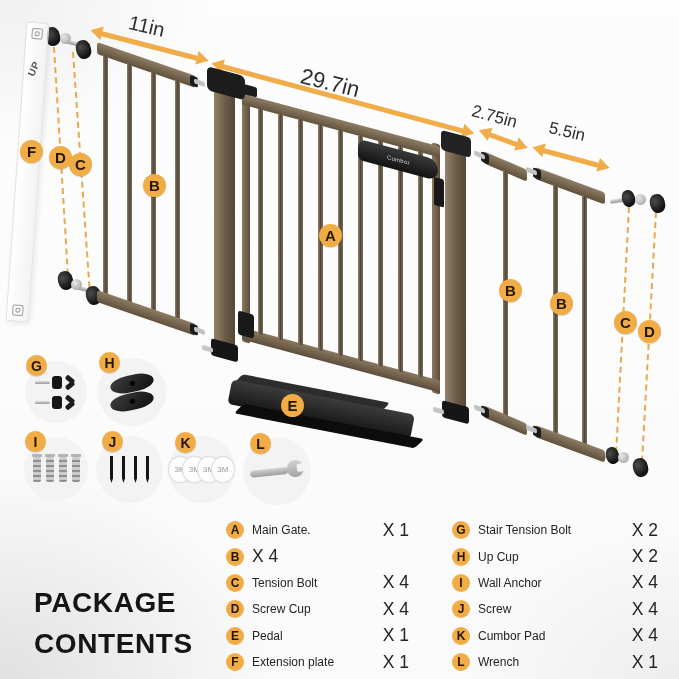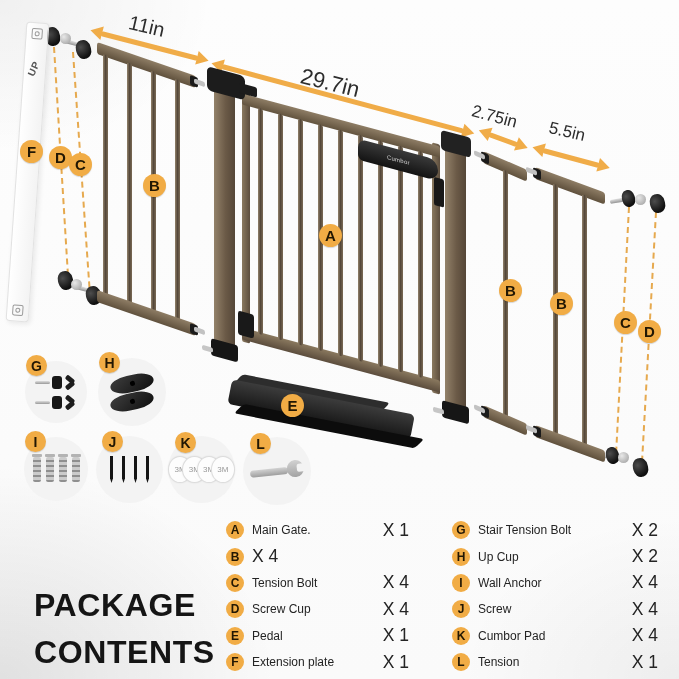--- a/index.html
+++ b/index.html
@@ -81,21 +81,21 @@
   .anchor::before{content:'';position:absolute;top:-3px;left:-1px;width:10px;height:3px;background:#b3b3b3;border-radius:1px;}
   .screw{position:relative;width:3px;height:27px;background:#141414;clip-path:polygon(0 0,100% 0,100% 82%,50% 100%,0 82%);}
   .screw::before{content:'';position:absolute;left:-2px;top:0;width:7px;height:3px;background:#141414;}
   .pad{width:25px;height:25px;border-radius:50%;background:#fdfdfd;border:1px solid #dcdcdc;display:flex;align-items:center;justify-content:center;font-size:8px;color:#999;margin-left:-10px;box-shadow:0 0 2px rgba(0,0,0,0.08);}
   .pad:first-child{margin-left:0;}
   .wrench{position:relative;width:54px;height:18px;transform:rotate(-6deg);}
   .wrench .handle{position:absolute;left:0;top:6px;width:38px;height:7px;background:linear-gradient(#d2d2d2,#9e9e9e);border-radius:4px;}
   .wrench .jaw{position:absolute;right:0;top:0;width:17px;height:17px;border-radius:50%;background:linear-gradient(#d2d2d2,#a2a2a2);}
   .wrench .jaw::after{content:'';position:absolute;right:-3px;top:4px;width:10px;height:8px;background:#f3f3f3;border-radius:2px;}
   
-  .ptitle{position:absolute;font-size:32px;font-weight:600;color:#151515;letter-spacing:0.6px;line-height:1.48;}
+  .ptitle{position:absolute;font-size:28px;font-weight:600;color:#151515;letter-spacing:0.6px;line-height:1.48;}
   .plist{position:absolute;}
   .prow{display:flex;align-items:center;height:26.4px;gap:8px;}
   .bdg{flex:0 0 18px;width:18px;height:18px;border-radius:50%;background:#F1AC45;color:#221703;font-weight:700;font-size:12px;display:flex;align-items:center;justify-content:center;}
   .pname{flex:1;font-size:12px;color:#242424;white-space:nowrap;}
   .qty{font-size:17.5px;color:#242424;white-space:nowrap;}
 </style>
 </head>
 <body>
 
 <div class="stage">
@@ -311,18 +311,18 @@
       <span class="pname">Screw</span>
       <span class="qty">X 4</span>
     </div>
     <div class="prow">
       <span class="bdg">K</span>
       <span class="pname">Cumbor Pad</span>
       <span class="qty">X 4</span>
     </div>
     <div class="prow">
       <span class="bdg">L</span>
-      <span class="pname">Tension</span>
+      <span class="pname">Wrench</span>
       <span class="qty">X 1</span>
     </div>
   </div>
 
 </div>
 
 </body></html>

